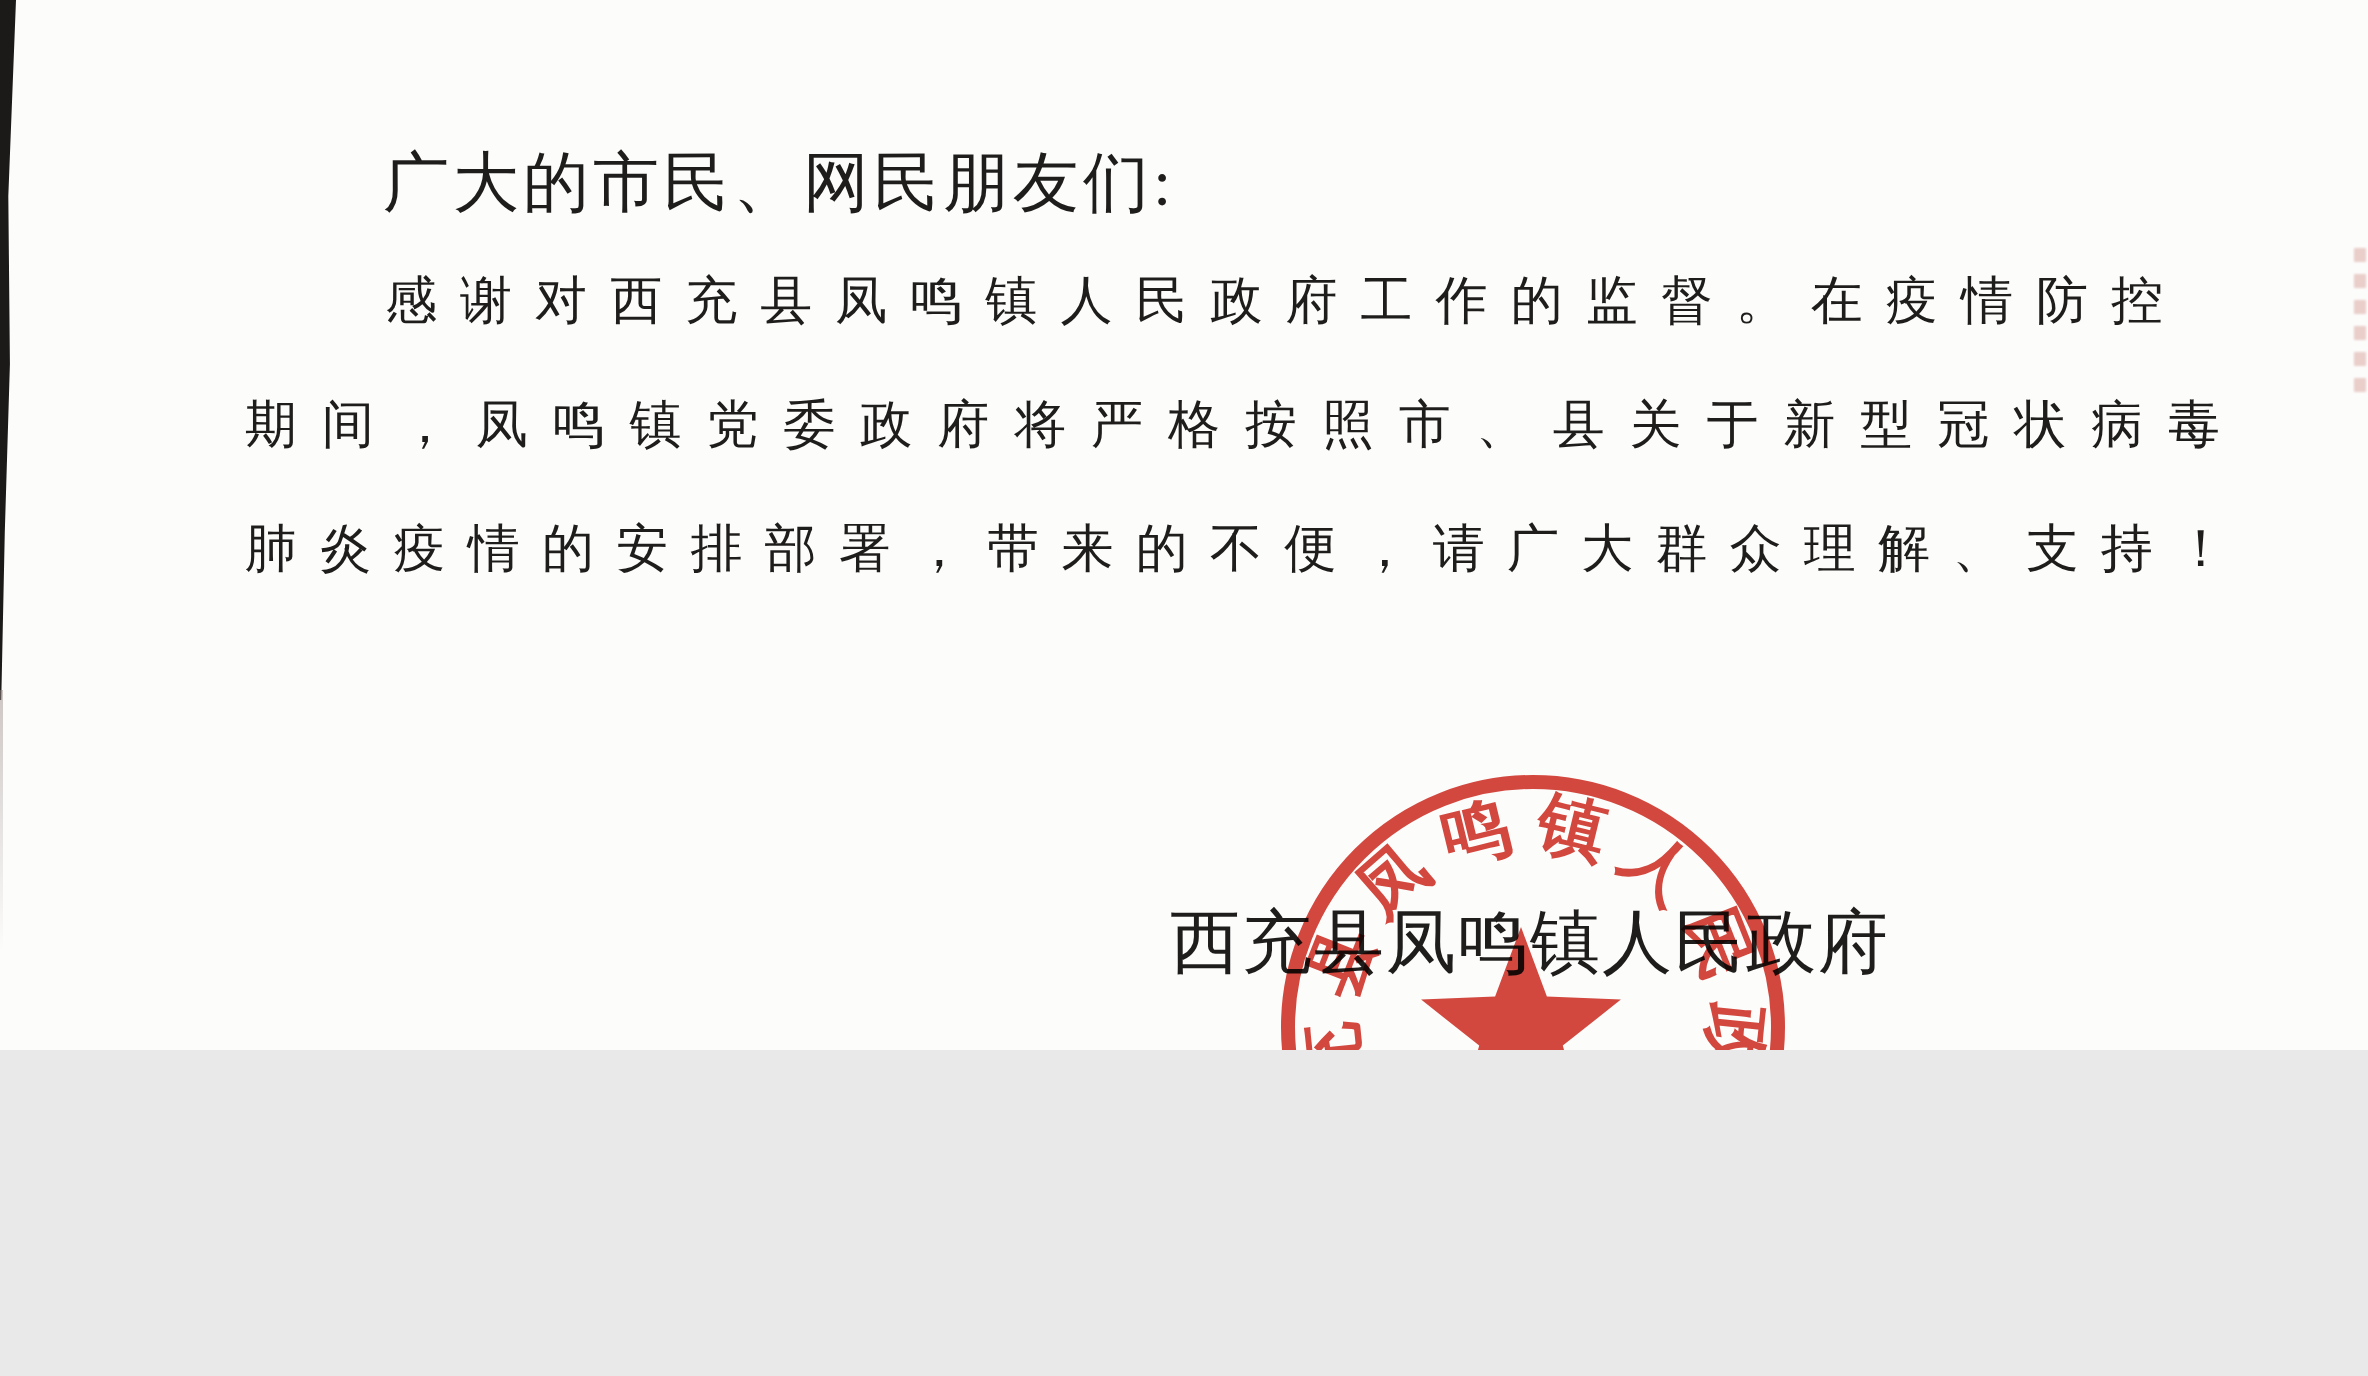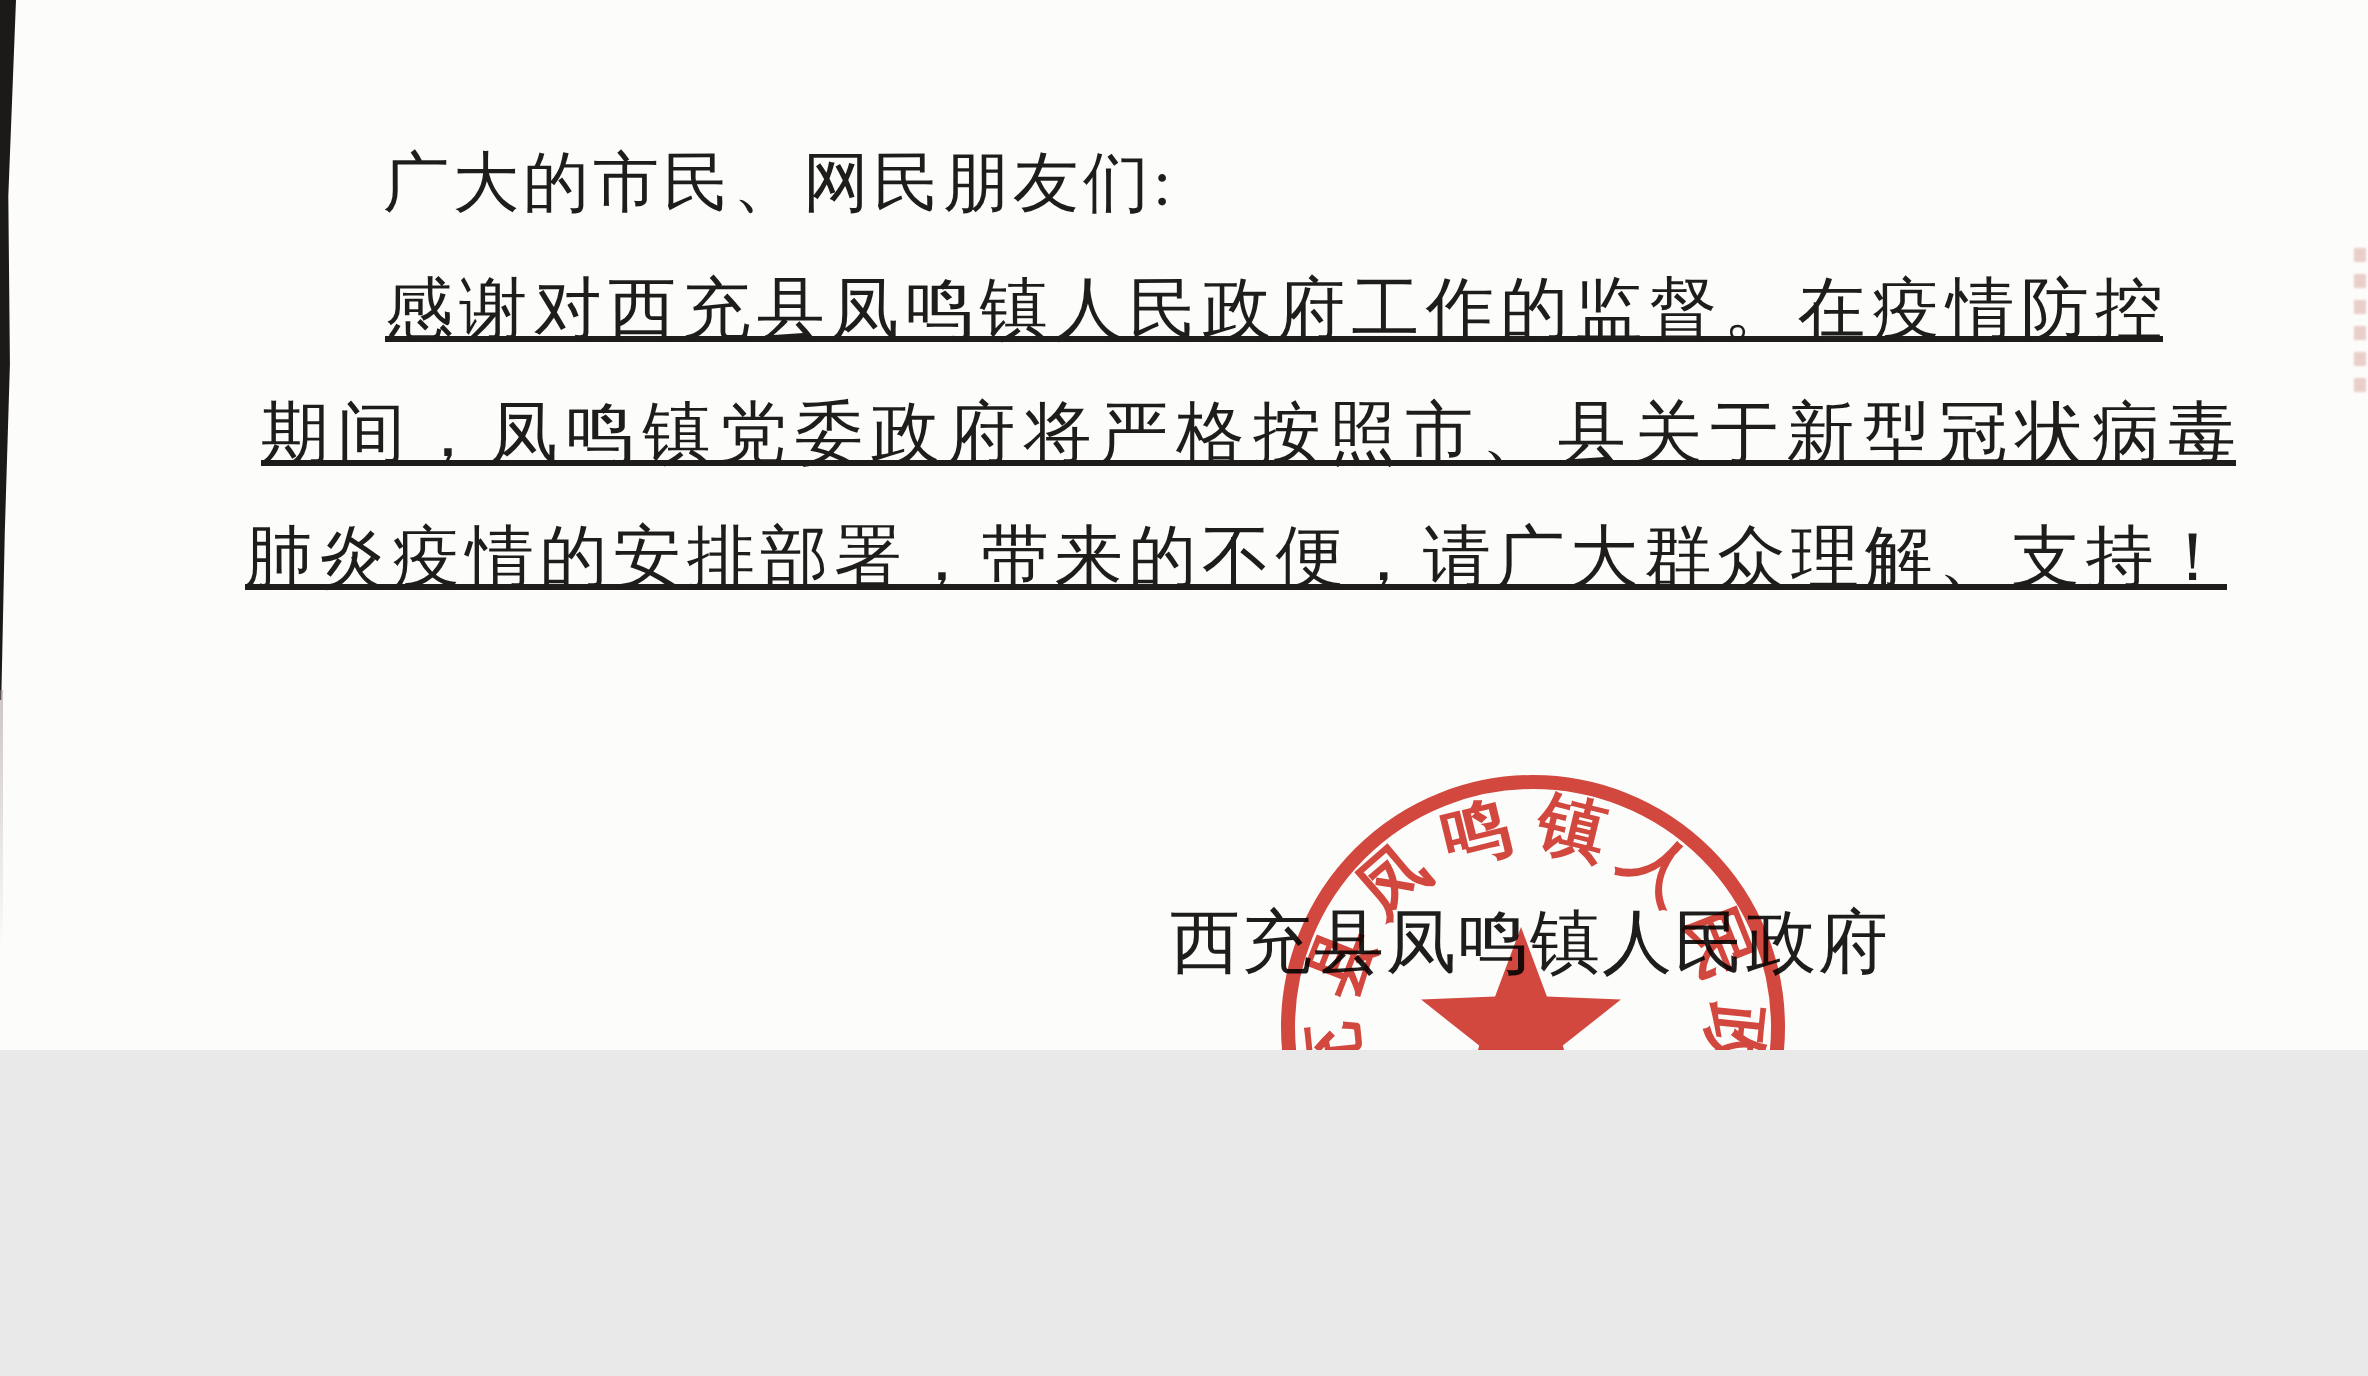--- a/index.html
+++ b/index.html
@@ -30,27 +30,26 @@
   }
   .scan-mark-right{
     position:absolute;left:2354px;top:248px;width:12px;height:150px;
     background:repeating-linear-gradient(#dba9a2 0 14px,transparent 14px 26px);
     opacity:.55;filter:blur(1px);
   }
   
   .txt{position:absolute;line-height:1.05;white-space:nowrap;}
   .greeting{left:383px;top:148px;font-size:66px;letter-spacing:4px;}
   .bodyline{
-    position:absolute;font-size:68px;line-height:1.05;
+    position:absolute;font-size:52px;line-height:1.05;
     text-align:justify;text-align-last:justify;text-justify:inter-character;
     white-space:normal;
-    text-decoration:underline;
   }
   .l1{left:385px;top:274px;width:1778px;}
-  .l2{left:245px;top:398px;width:1975px;margin-left:16px;}
+  .l2{left:245px;top:398px;width:1975px;}
   .l3{left:245px;top:522px;width:1982px;}
   .signature{left:1170px;top:906px;font-size:70px;letter-spacing:2px;}
   .dateline{left:1236px;top:1048px;font-size:62px;letter-spacing:2px;}
   
   .seal{
     position:absolute;left:1253px;top:747px;width:560px;height:560px;
     mix-blend-mode:multiply;opacity:.93;
   }
   .seal text{fill:var(--seal-red);}
   .seal .arc-top{font-size:68px;letter-spacing:18px;font-weight:600;}

